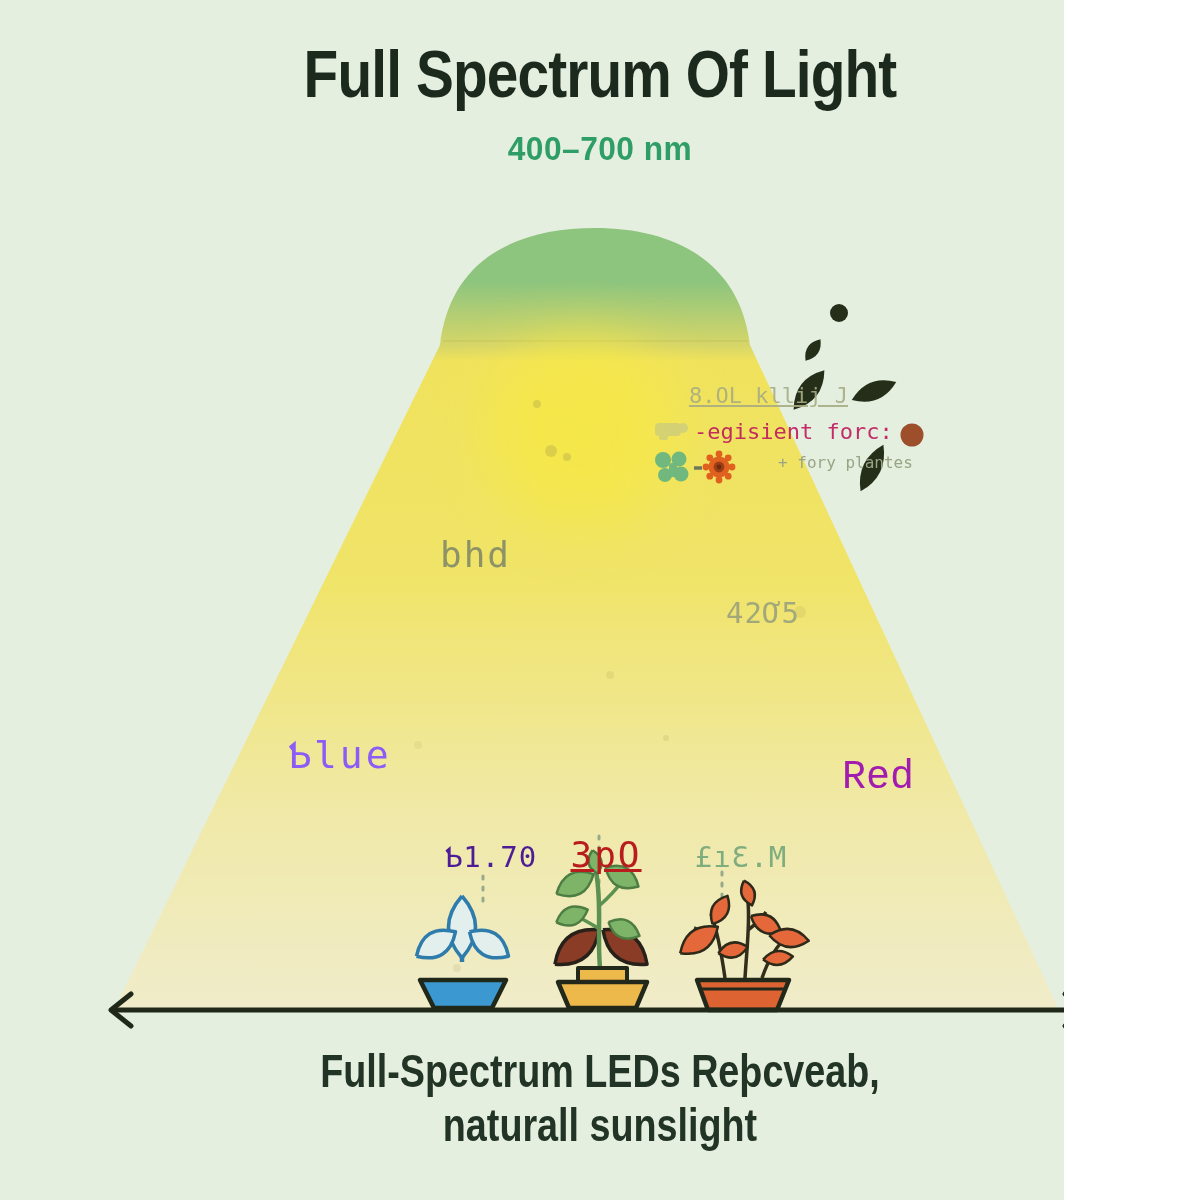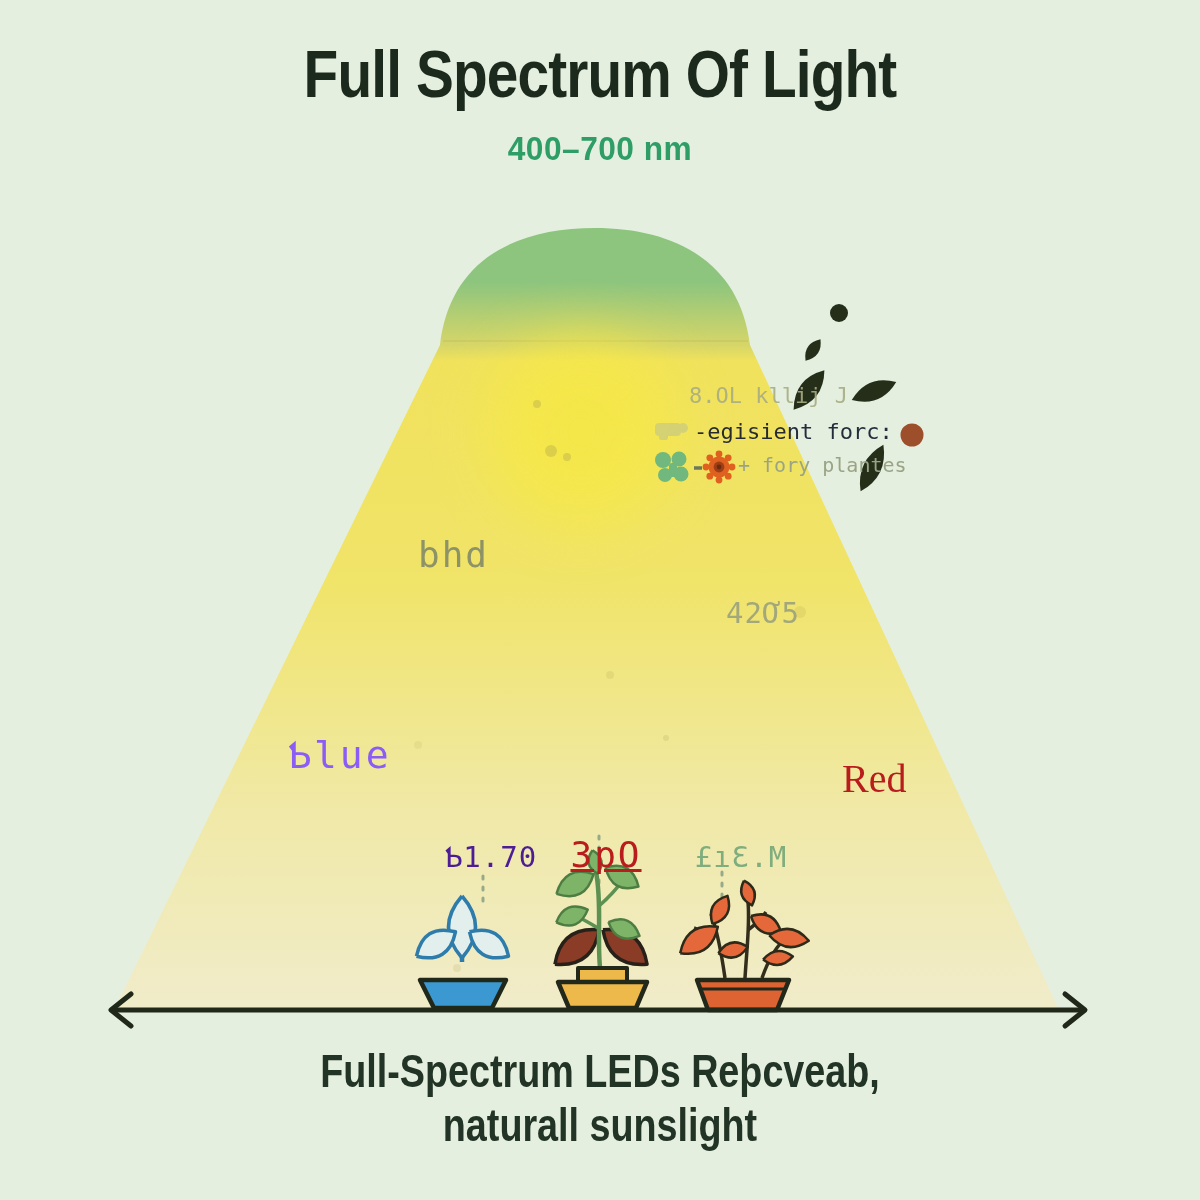--- a/index.html
+++ b/index.html
@@ -1,42 +1,42 @@
 <!DOCTYPE html>
 <html><head>
 <meta charset="utf-8">
 <style>
   html,body{margin:0;padding:0;}
   #stage{
     position:relative;
-    width:1200px;height:1200px;
+    width:1064px;height:1200px;
     background:#e5efe0;
     overflow:hidden;
     font-family:"Liberation Sans", sans-serif;
   }
   #scene{position:absolute;left:0;top:0;}
   .lbl{position:absolute;white-space:nowrap;}
   .title{
     left:0;top:36px;width:1200px;text-align:center;
     font-size:66px;font-weight:700;color:#1c2a1e;
     transform:scaleX(.86);letter-spacing:-1px;
   }
   .subtitle{
     left:0;top:130px;width:1200px;text-align:center;
     font-size:33px;font-weight:700;color:#2f9e66;
     transform:scaleX(.96);letter-spacing:.5px;
   }
   .beamtext{font-family:"DejaVu Sans Mono", monospace;}
-  .row1{left:689px;top:383px;font-size:22px;color:#a8ad83;letter-spacing:0px;opacity:.9;}
-  .row2{left:694px;top:419px;font-size:22px;color:#0f172a;letter-spacing:0px;opacity:.9;}
-  .row3{left:738px;top:453px;font-size:20px;color:#9aa485;text-align:right;}
-  .bhd{left:418px;top:534px;font-size:36px;color:#8d9366;letter-spacing:2px;}
+  .row1{left:689px;top:383px;font-size:22px;color:#a8ad83;letter-spacing:0px;opacity:.9;text-decoration:underline;}
+  .row2{left:694px;top:419px;font-size:22px;color:#be185d;letter-spacing:0px;opacity:.9;}
+  .row3{left:778px;top:453px;font-size:16px;color:#9aa485;text-align:right;}
+  .bhd{left:440px;top:534px;font-size:36px;color:#8d9366;letter-spacing:2px;}
   .w4205{left:726px;top:596px;font-size:29px;color:#a3a87b;letter-spacing:1px;text-align:right;}
   .blue{left:288px;top:733px;font-size:38px;color:#8b5cf6;letter-spacing:3px;}
-  .red{left:842px;top:755px;font-size:40px;color:#b91c1c;font-family:Liberation Serif, serif;text-align:right;}
+  .red{left:842px;top:755px;font-size:40px;color:#a21caf;font-family:Liberation Mono, monospace;text-align:right;}
   .v3po{left:606px;top:834px;font-size:36px;color:#b91c1c;transform:translateX(-50%);letter-spacing:2px;text-decoration:underline;}
   .vb170{left:491px;top:840px;font-size:29px;color:#4c1d95;transform:translateX(-50%);letter-spacing:1px;}
   .ve15m{left:707px;top:840px;font-size:29px;color:#7fad7d;transform:translateX(-50%);letter-spacing:1px;margin-left:34px;}
   .cap1{
     left:0;top:1044px;width:1200px;text-align:center;
     font-size:46px;font-weight:700;color:#223425;transform:scaleX(.82);
   }
   .cap2{
     left:0;top:1098px;width:1200px;text-align:center;
     font-size:46px;font-weight:700;color:#223425;transform:scaleX(.82);

